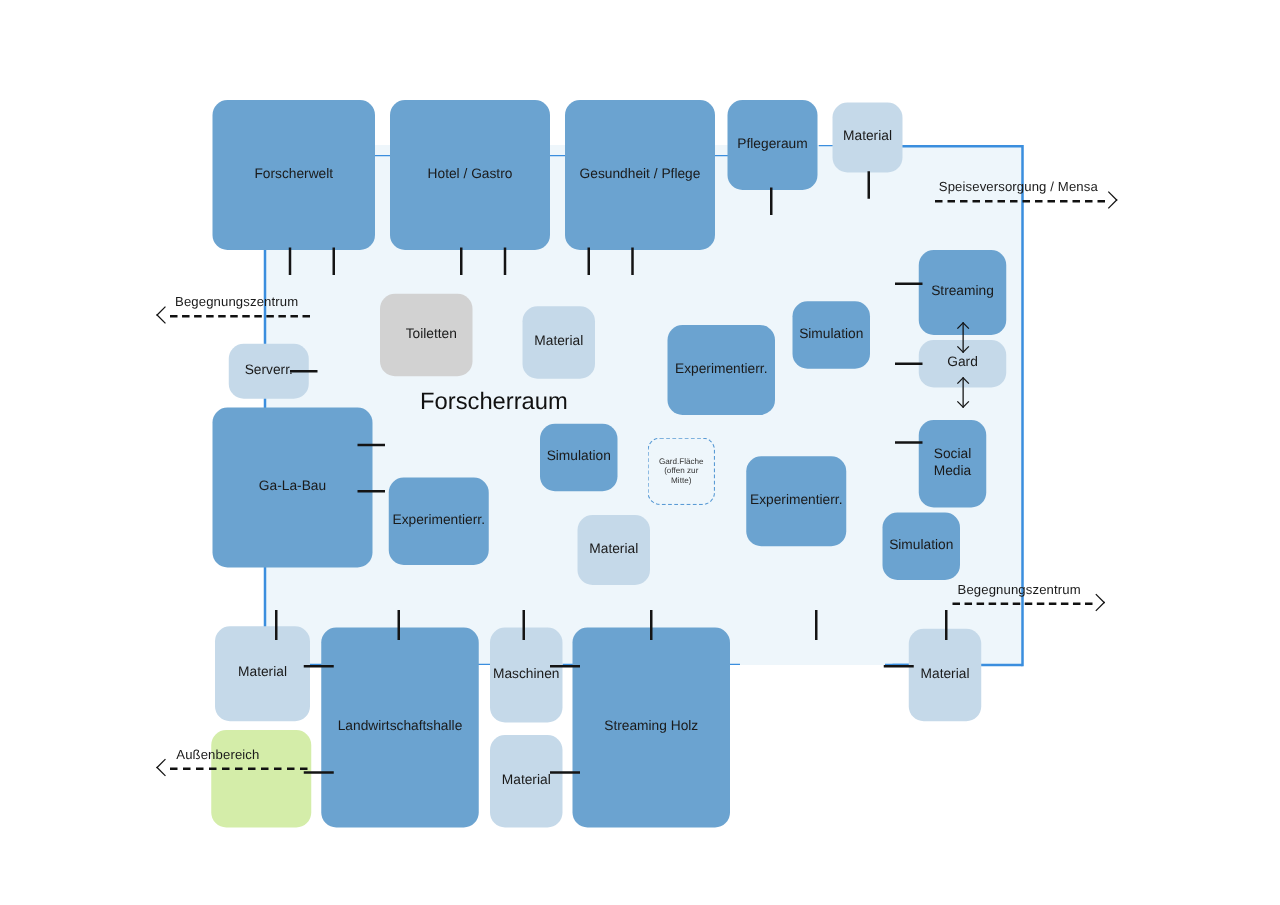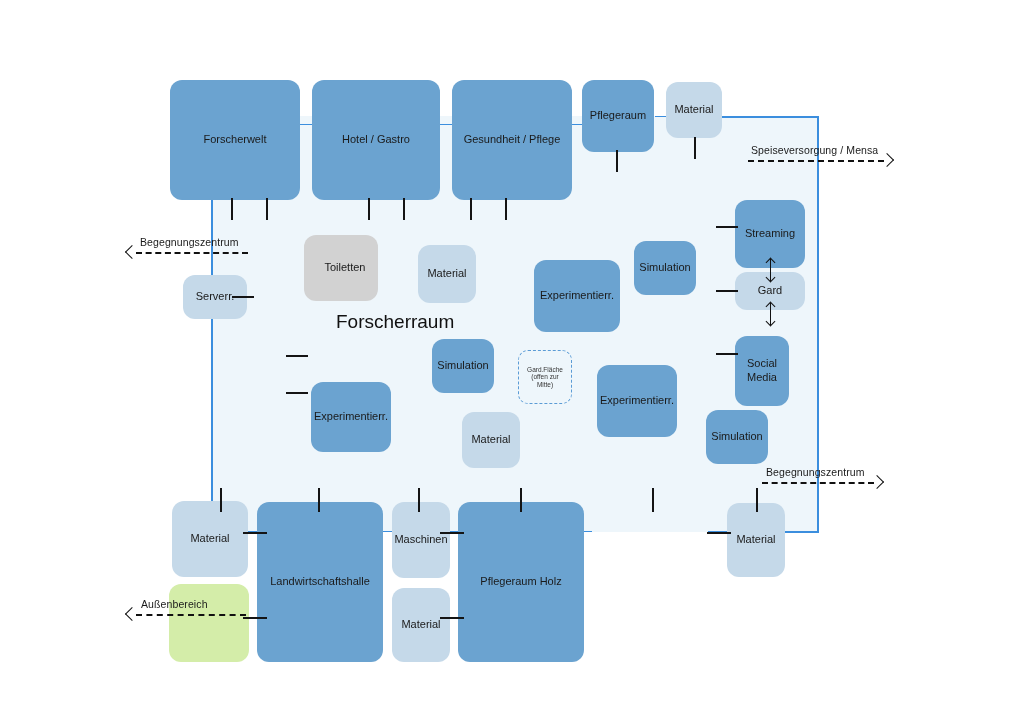--- a/index.html
+++ b/index.html
@@ -188,20 +188,23 @@
     <span>Simulation</span>
   </div>
 
   <div class="center-title" style="left:336px; top:311px;">Forscherraum</div>
 
   <div class="room light" style="left:170px; top:275px; width:64px; height:44px;margin-left:13px;">
     <span>Serverr.</span>
   </div>
   <div class="tick h" style="left:232px; top:296px; width:22px;"></div>
 
+  <div class="room dark big" style="left:170px; top:326px; width:128px; height:128px;">
+    <span>Ga-La-Bau</span>
+  </div>
   <div class="tick h" style="left:286px; top:355px; width:22px;"></div>
   <div class="tick h" style="left:286px; top:392px; width:22px;"></div>
 
   <div class="room dark" style="left:311px; top:382px; width:80px; height:70px;">
     <span>Experimentierr.</span>
   </div>
   <div class="room dark" style="left:432px; top:339px; width:62px; height:54px;">
     <span>Simulation</span>
   </div>
 
@@ -227,21 +230,21 @@
   </div>
 
   <div class="room dark big" style="left:257px; top:502px; width:126px; height:160px;">
     <span>Landwirtschaftshalle</span>
   </div>
   <div class="room light" style="left:392px; top:588px; width:58px; height:74px;">
     <span>Material</span>
   </div>
 
   <div class="room dark big" style="left:458px; top:502px; width:126px; height:160px;">
-    <span>Pflegeraum Holz</span>
+    <span>Streaming Holz</span>
   </div>
   <div class="room light" style="left:727px; top:503px; width:58px; height:74px;">
     <span>Material</span>
   </div>
 
   <div class="tick v" style="left:220px; top:488px; height:24px;"></div>
   <div class="tick v" style="left:318px; top:488px; height:24px;"></div>
   <div class="tick v" style="left:418px; top:488px; height:24px;"></div>
   <div class="tick v" style="left:520px; top:488px; height:24px;"></div>
   <div class="tick v" style="left:652px; top:488px; height:24px;"></div>

